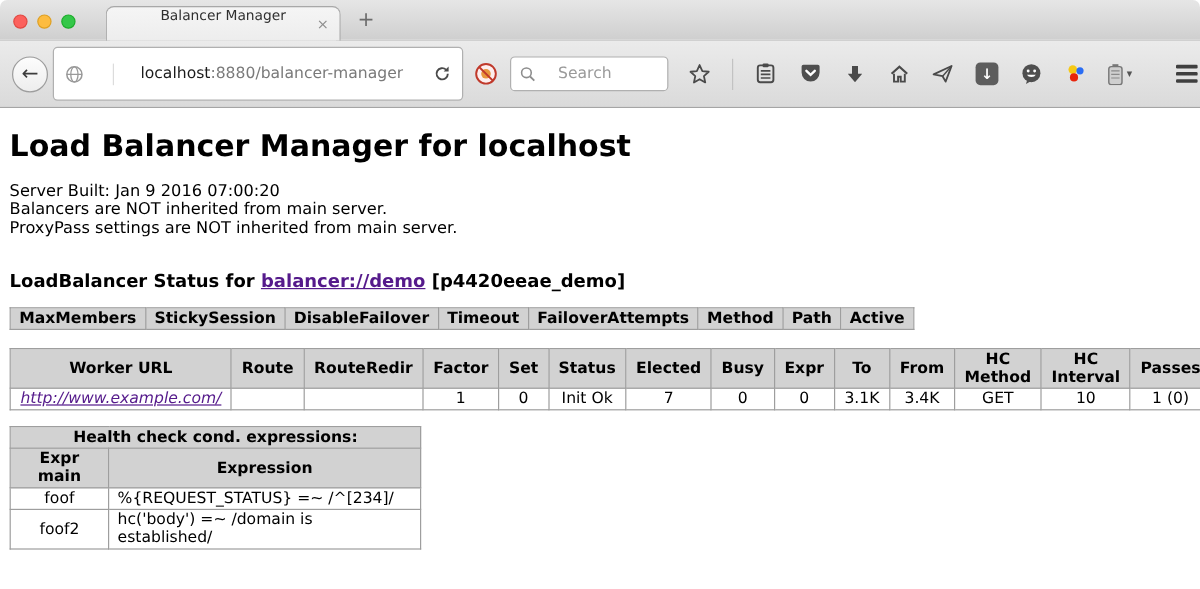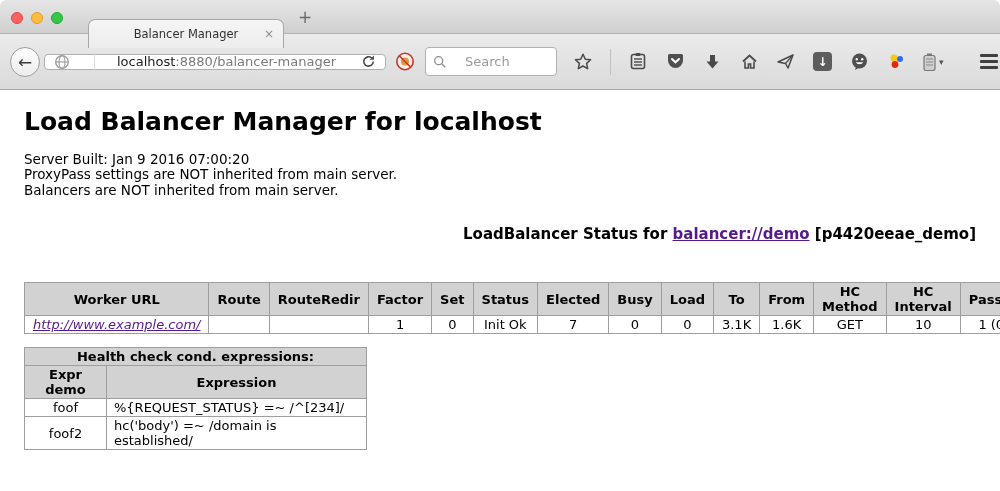--- a/index.html
+++ b/index.html
@@ -6,27 +6,27 @@
   html,body { width:1000px; height:491px; font-family:"DejaVu Sans","Liberation Sans",sans-serif; background:#fff; }
   .window { width:1000px; height:491px; overflow:hidden; background:#fff; }
 
   
   .titlebar { height:34px; background:linear-gradient(#e6e6e6,#cfcfcf); border-bottom:1px solid #b3b3b3; border-radius:6px 6px 0 0; position:relative; }
   .traffic { position:absolute; top:12px; left:11px; display:flex; gap:8px; }
   .light { width:12px; height:12px; border-radius:50%; }
   .light.red { background:#fc615d; border:1px solid #e14942; }
   .light.yellow { background:#fdbc40; border:1px solid #dfa023; }
   .light.green { background:#34c749; border:1px solid #1dad2b; }
-  .tab { position:absolute; left:88px; top:19px; width:196px; height:29px; background:linear-gradient(#f5f5f5,#ededed); border:1px solid #a8a8a8; border-bottom:none; border-radius:7px 7px 0 0; display:flex; align-items:center; justify-content:center; font-size:11.5px; color:#2f2f2f; }
+  .tab { position:absolute; left:88px; top:5px; width:196px; height:29px; background:linear-gradient(#f5f5f5,#ededed); border:1px solid #a8a8a8; border-bottom:none; border-radius:7px 7px 0 0; display:flex; justify-content:center; font-size:11.5px; color:#2f2f2f; }
   .tab-close { position:absolute; right:9px; top:7px; color:#8d8d8d; font-size:12px; line-height:14px; cursor:default; }
   .newtab { position:absolute; left:298px; top:7px; color:#6c6c6c; font-size:17px; font-weight:400; }
 
   .toolbar { height:56px; background:linear-gradient(#ebebeb,#dadada); border-bottom:1px solid #a5a5a5; display:flex; align-items:center; padding:0 10px; }
   .back-btn { width:30px; height:30px; border-radius:50%; background:linear-gradient(#fdfdfd,#ededed); border:1px solid #9d9d9d; display:flex; align-items:center; justify-content:center; font-size:17px; color:#3c3c3c; flex:0 0 auto; z-index:2; }
-  .urlbar { margin-left:4px; width:392px; height:16px; background:#fff; border:1px solid #b0b0b0; border-radius:4px; display:flex; align-items:center; padding:0 7px; gap:22px; }
+  .urlbar { margin-left:4px; width:392px; height:45px; background:#fff; border:1px solid #b0b0b0; border-radius:4px; display:flex; align-items:center; padding:0 7px; gap:22px; }
   .url-text { font-size:13px; white-space:nowrap; overflow:hidden; flex:1; }
   .url-domain { color:#1b1b1b; }
   .url-path { color:#7a7a7a; }
   .vsep-sm { width:1px; height:18px; background:#dcdcdc; }
   .vsep { width:1px; height:26px; background:#c2c2c2; margin:0 8px; }
   .searchbar { margin-left:10px; width:132px; height:29px; background:#fff; border:1px solid #b0b0b0; border-radius:4px; display:flex; align-items:center; padding:0 7px; gap:18px; }
   .searchbar input { border:none; outline:none; background:transparent; font-size:13px; width:90px; color:#333; font-family:inherit; }
   .searchbar input::placeholder { color:#9a9a9a; }
   .icon-row { display:flex; align-items:center; gap:17px; margin-left:16px; color:#4a4a4a; }
   .icn { display:inline-flex; align-items:center; justify-content:center; width:20px; height:20px; }
@@ -36,24 +36,24 @@
   .hamburger { display:flex; flex-direction:column; gap:3px; margin-left:14px; }
   .hamburger span { display:block; width:18px; height:3px; background:#3f3f3f; border-radius:1px; }
   .grid-icn { width:17px; height:16px; margin-left:20px; border:1px solid #8c8c8c; background:
       linear-gradient(#9c9c9c,#9c9c9c) 0 5px/100% 1px no-repeat,
       linear-gradient(#9c9c9c,#9c9c9c) 0 10px/100% 1px no-repeat,
       linear-gradient(#9c9c9c,#9c9c9c) 5px 0/1px 100% no-repeat,
       linear-gradient(#9c9c9c,#9c9c9c) 10px 0/1px 100% no-repeat,
       #e4e4e4; border-radius:2px; }
 
   
-  .content { background:#fff; height:401px; padding:9px 24px 0; position:relative; }
+  .content { background:#fff; height:401px; padding:9px 8px 0; position:relative; }
   h1.page-title { font-size:25px; font-weight:bold; color:#000; margin:8px 0 16px; }
   .info-line { font-size:13.5px; line-height:15.4px; color:#000; }
-  .status-heading { font-size:15px; font-weight:bold; margin:27px 0 24px; color:#000;text-align:right; }
+  .status-heading { font-size:15px; font-weight:bold; margin:27px 0 13px; color:#000; }
   .status-heading a { color:#551a8b; }
   table { border-collapse:collapse; font-size:13px; color:#000; }
   th, td { border:1px solid #9e9e9e; padding:1px 7px; text-align:center; height:18px; }
   th { background:#d2d2d2; font-weight:bold; }
   td.left { text-align:left; }
   a.tbl-link { color:#551a8b;font-style:italic; }
   .tbl1 { margin-bottom:15px; }
   .tbl2 { margin-bottom:13px; }
   .tbl2 td, .tbl2 th { padding:1px 8px; }
 </style>
@@ -189,76 +189,86 @@
         <span></span>
         <span></span>
       </div>
     <span class="grid-icn"></span>
   </div>
 
   <div class="content">
     <h1 class="page-title">Load Balancer Manager for localhost</h1>
 
     <div class="info-line">Server Built: Jan 9 2016 07:00:20</div>
+    <div class="info-line">Balancers are NOT inherited from main server.</div>
     <div class="info-line">ProxyPass settings are NOT inherited from main server.</div>
-    <div class="info-line">Balancers are NOT inherited from main server.</div>
 
     <div class="status-heading"><span>LoadBalancer Status for </span><a href="#">balancer://demo</a><span> [p4420eeae_demo]</span></div>
 
     <table class="tbl1">
       <tbody>
+          <tr>
+        <th>MaxMembers</th>
+        <th>StickySession</th>
+        <th>DisableFailover</th>
+        <th>Timeout</th>
+        <th>FailoverAttempts</th>
+        <th>Method</th>
+        <th>Path</th>
+        <th>Active</th>
+      </tr>
     </tbody>
       </table>
 
     <table class="tbl2">
       <tbody>
           <tr>
         <th style="width:182px">Worker URL</th>
         <th>Route</th>
         <th>RouteRedir</th>
         <th>Factor</th>
         <th>Set</th>
         <th>Status</th>
         <th>Elected</th>
         <th>Busy</th>
-        <th>Load</th>
+        <th>Expr</th>
         <th>To</th>
         <th>From</th>
         <th>HC Method</th>
         <th>HC Interval</th>
         <th>Passes</th>
 
       </tr>
       <tr>
         <td class="left"><a href="#" class="tbl-link">http://www.example.com/</a></td>
         <td></td>
         <td></td>
         <td>1</td>
         <td>0</td>
         <td>Init Ok</td>
         <td>7</td>
         <td>0</td>
         <td>0</td>
         <td>3.1K</td>
-        <td>1.6K</td>
+        <td>3.4K</td>
         <td>GET</td>
         <td>10</td>
         <td>1 (0)</td>
 
       </tr>
     </tbody>
       </table>
 
     <table>
       <tbody>
           <tr>
         <th colspan="2">Health check cond. expressions:</th>
       </tr>
       <tr>
-        <th style="width:82px">Expr demo</th>
+        <th style="width:82px">Expr main</th>
         <th style="width:260px">Expression</th>
       </tr>
       <tr>
         <td>foof</td>
         <td class="left">%{REQUEST_STATUS} =~ /^[234]/</td>
       </tr>
       <tr>
         <td>foof2</td>
         <td class="left">hc('body') =~ /domain is established/</td>
       </tr>

